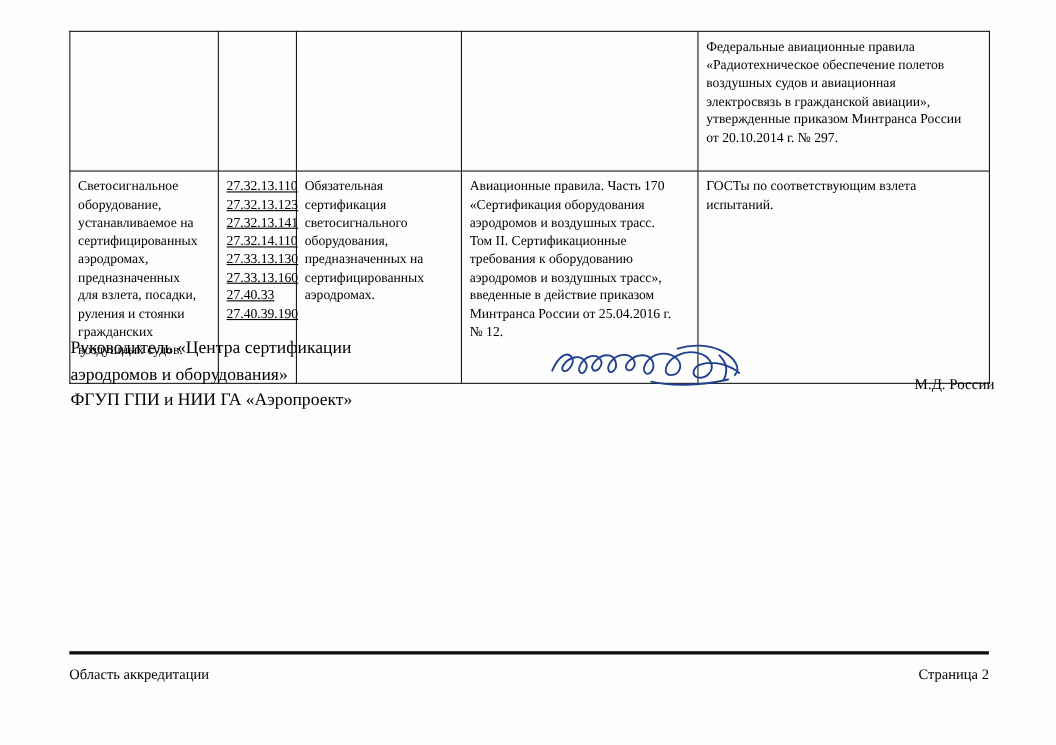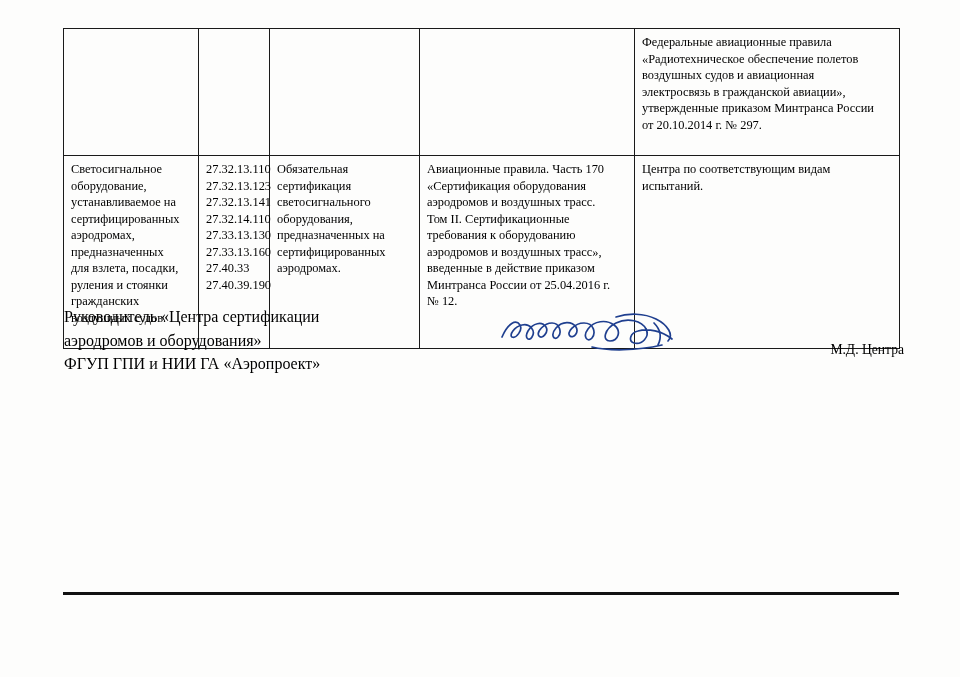--- a/index.html
+++ b/index.html
@@ -45,20 +45,21 @@
   .col-1 { width: 135px; }
   .col-2 { width: 71px; }
   .col-3 { width: 150px; }
   .col-4 { width: 215px; }
   .col-5 { width: 265px; }
 
   .codes {
     font-size: 11.4px;
     line-height: 1.31;
     white-space: pre-line;
+    text-decoration: underline;
   }
   .cell-text { white-space: pre-line; }
 
   .row-top td { height: 95px; }
   .row-main td { height: 152px; margin-top: 48px; }
 
   
   .sig-block {
     position: absolute;
     left: 64px;
@@ -163,40 +164,44 @@
 аэродромах.</td>
         <td class="cell-text">Авиационные правила. Часть 170
 «Сертификация оборудования
 аэродромов и воздушных трасс.
 Том II. Сертификационные
 требования к оборудованию
 аэродромов и воздушных трасс»,
 введенные в действие приказом
 Минтранса России от 25.04.2016 г.
 № 12.</td>
-        <td class="cell-text">Центра по соответствующим видам
+        <td class="cell-text">ГОСТы по соответствующим взлета
 испытаний.</td>
       </tr>
     </tbody>
   </table>
 
   <div class="sig-block">
     <div class="sig-role">Руководитель «Центра сертификации
 аэродромов и оборудования»
 ФГУП ГПИ и НИИ ГА «Аэропроект»</div>
 
     <svg class="signature-mark" viewBox="0 0 220 54">
       <g fill="none" stroke="#1f3f8f" stroke-width="1.7" stroke-linecap="round" stroke-linejoin="round">
         <path d="M6,30 C12,16 20,12 24,18 C27,23 20,32 16,30 C13,28 18,20 26,18 C34,16 40,24 36,30 C33,35 28,31 32,24 C37,16 46,14 50,20 C53,25 46,33 43,29 C40,25 48,16 56,16 C64,16 66,26 62,30 C58,34 54,28 60,21 C66,14 76,14 80,20 C83,25 78,32 74,29 C70,26 78,16 88,16 C98,16 100,26 96,31 C92,36 86,30 92,22 C98,14 110,12 118,18 C126,24 122,34 114,34 C106,34 108,22 120,16 C132,10 146,14 150,22"></path>
         <path d="M150,22 C154,30 146,38 138,36 C132,34 134,26 142,24 C152,21 166,24 176,32"></path>
         <path d="M120,10 C132,6 148,6 160,12 C172,18 178,28 172,34"></path>
         <path d="M96,40 C112,44 140,44 166,38"></path>
         <path d="M158,16 C164,22 166,30 162,38"></path>
       </g>
     </svg>
 
-    <div class="sig-name">М.Д. Центра</div>
+    <div class="sig-name">М.Д. России</div>
   </div>
 
   <div class="footer-rule"></div>
 
+  <div class="footer">
+    <span>Область аккредитации</span>
+    <span>Страница 2</span>
+  </div>
 
 </div>
 
 </body></html>

